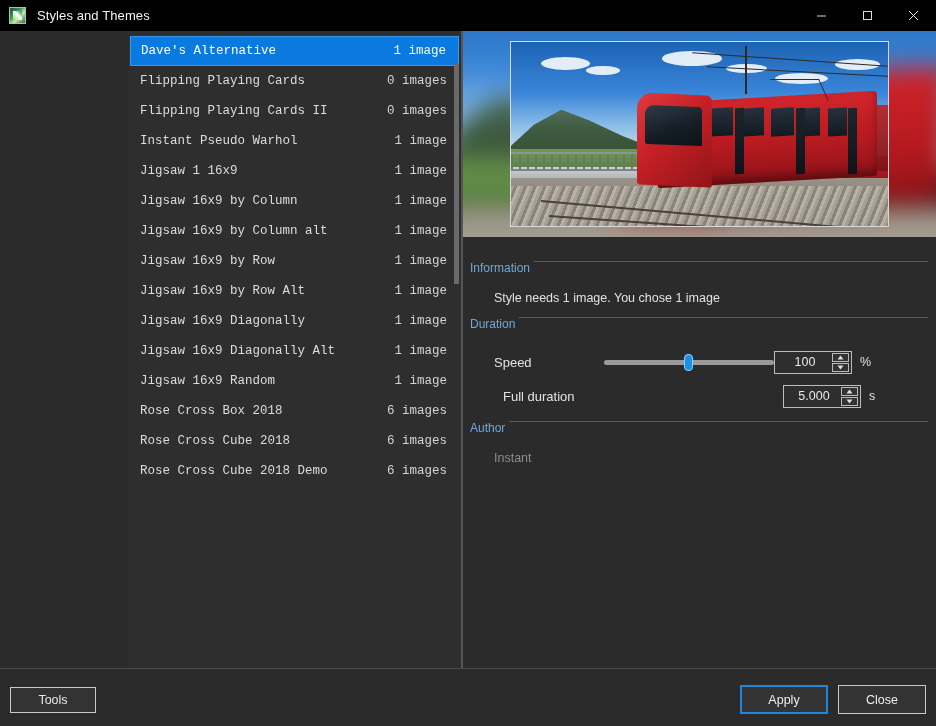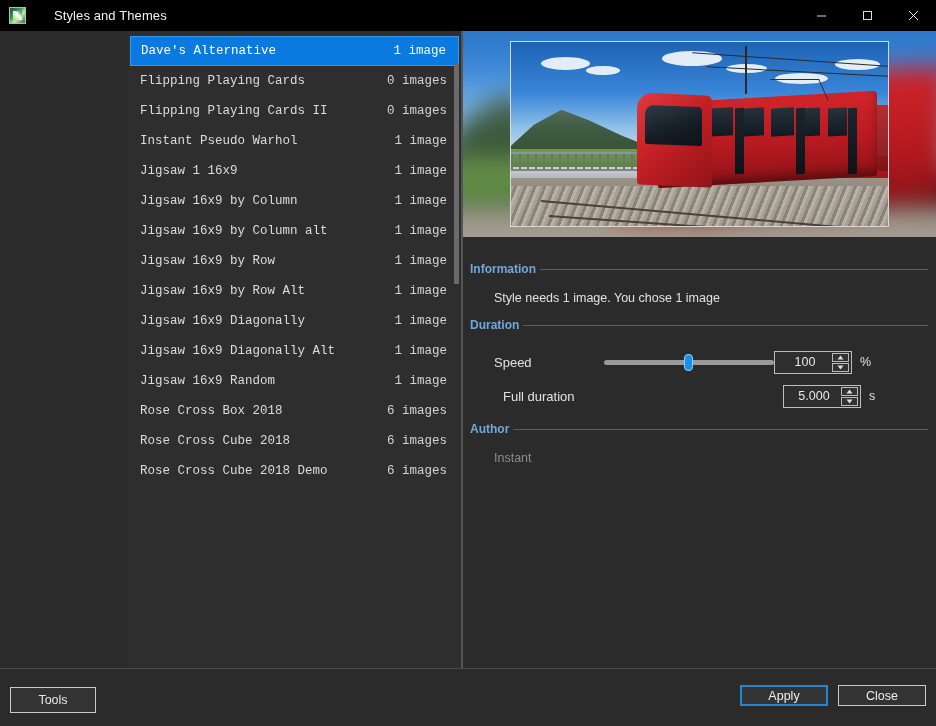--- a/index.html
+++ b/index.html
@@ -7,21 +7,21 @@
     width: 936px; height: 726px;
     background: #2b2b2b;
     font-family: "Liberation Sans", sans-serif;
     overflow: hidden;
   }
   #app { position: relative; width: 936px; height: 726px; background: #2b2b2b; }
 
   
   #titlebar {
     position: absolute; left: 0; top: 0; width: 936px; height: 31px;
-    background: #000000; display: flex; align-items: center; gap: 17px;
+    background: #000000; display: flex; align-items: center;
   }
   #title-icon {
     width: 17px; height: 17px; margin-left: 9px; flex: 0 0 auto;
     background: linear-gradient(135deg, #1d4e3a 0%, #3e9e62 40%, #cfe8a0 60%, #2d6b45 100%);
     border: 1px solid #9fc9a6; position: relative;
   }
   #title-icon::after {
     content: ""; position: absolute; left: 3px; top: 3px; width: 9px; height: 9px;
     background: linear-gradient(45deg, #8fdc7a, #ffffff 55%, #2f7a4a);
   }
@@ -140,21 +140,21 @@
     border-top:1.5px solid #2f2f2f; border-right:1.5px solid #2f2f2f;
     transform: skewX(24deg);
   }
   .tram2 {
     position:absolute; right:-1%; top:34%; width:9%; height:36%;
     background: linear-gradient(180deg,#b9272c,#7e1317); border-radius:4px; opacity:.95;
   }
 
   
   .section { position: absolute; left: 7px; width: 458px; }
-  .sec-head { display: flex; align-items: center; gap: 4px; height: 16px; font-weight: bold; }
+  .sec-head { display: flex; align-items: flex-start; gap: 4px; height: 16px; }
   .sec-title { color: #6fa8dc; font-size: 12px; white-space: nowrap; }
   .sec-line { flex: 1 1 auto; height: 1px; background: #5c5c5c; }
   .sec-body { color: #e2e2e2; font-size: 12.5px; }
 
   #sec-information { top: 230px; }
   #info-text { margin: 14px 0 0 24px; }
 
   #sec-duration { top: 286px; }
   .form-row { display: flex; align-items: center; height: 24px; margin-left: 24px; }
   #row-speed { margin-top: 17px; }
@@ -194,21 +194,21 @@
     border: 1px solid #c9c9c9; background: #333; color: #e8e8e8;
     font-size: 12.5px; display: flex; align-items: center; justify-content: center;
   }
   #tabbar { position: absolute; left: 135px; top: 9px; height: 28px;
             display: flex; border-bottom: 1px solid #555; }
   .tab { width: 107px; height: 28px; display: flex; align-items: center;
          justify-content: center; color: #dcdcdc; font-size: 12.5px;
          background: #333333; }
   .tab.active { background: #4a4a4a; border-bottom: 3px solid #1f86d8; color: #ffffff; }
   .btn-bottom {
-    position: absolute; top: 16px; height: 21px; width: 88px;
+    position: absolute; top: 16px; height: 29px; width: 88px;
     display: flex; align-items: center; justify-content: center;
     font-size: 12.5px; background: #333; color: #eee; border: 1px solid #c9c9c9;
   }
   #apply-btn { right: 108px; border: 2px solid #1f86d8; }
   #close-btn { right: 10px; }
   #vdivider {
     position: absolute; left: 462px; top: 31px; width: 1px; height: 637px; background: #555;
   }
 </style>
 </head>

